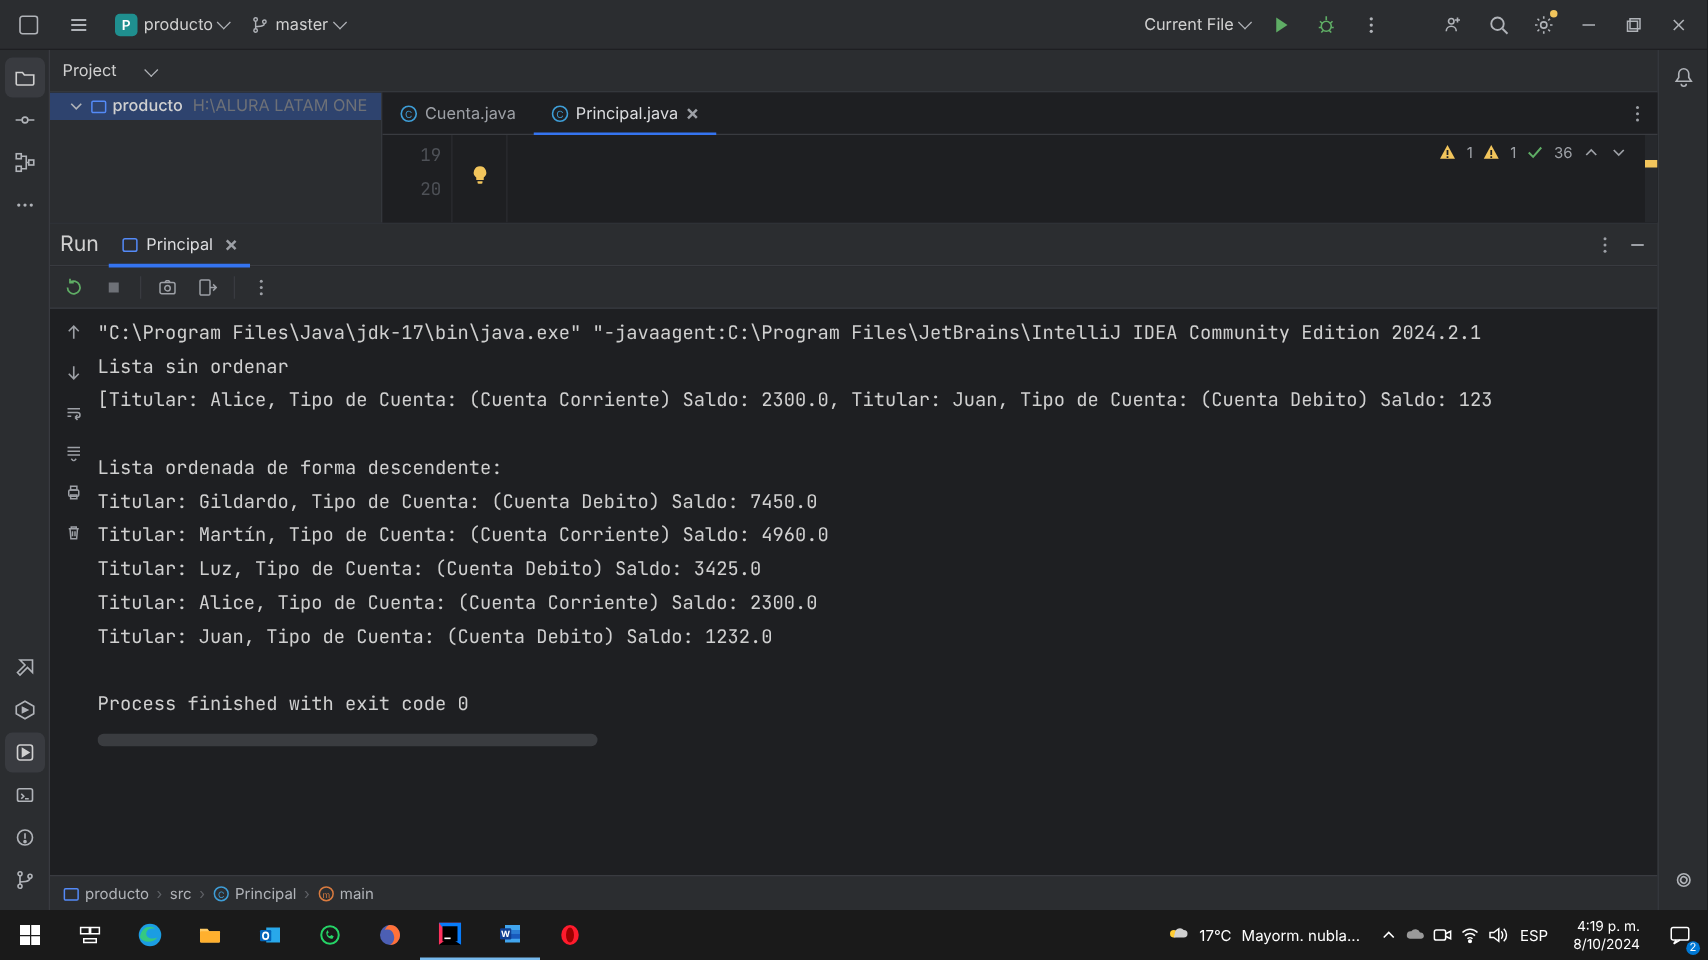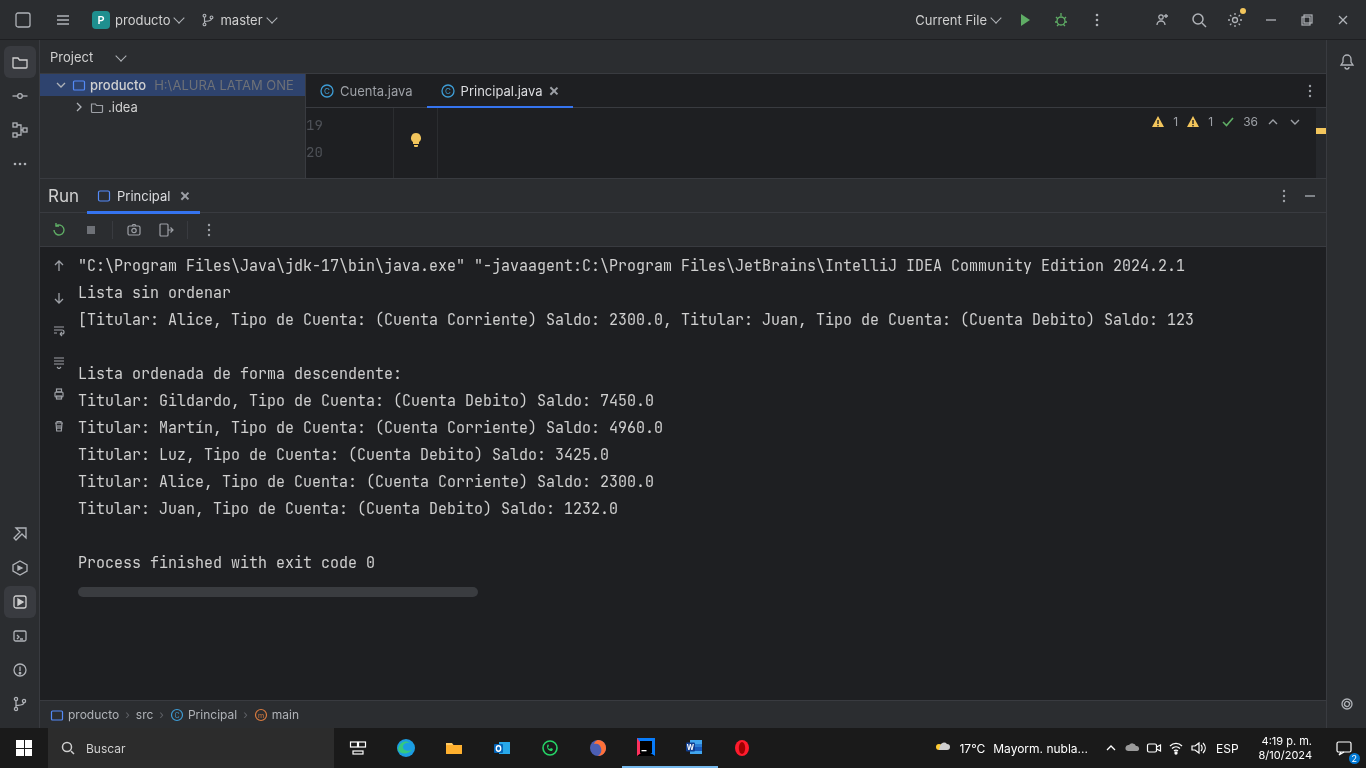--- a/index.html
+++ b/index.html
@@ -62,21 +62,21 @@
   .ed-tabs{height:34px;background:#1e1f22;border-bottom:1px solid var(--border);display:flex;align-items:center;position:relative;}
   .ed-tab{height:34px;display:flex;align-items:center;gap:6px;padding:0 14px;color:#9da0a6;cursor:pointer;font-size:13px;position:relative;}
   .ed-tab.active{color:#dcdde0;}
   .ed-tab.active::after{content:"";position:absolute;left:0;right:0;bottom:-1px;height:3px;background:var(--tab-active);}
   .tab-close{width:10px;height:10px;position:relative;color:#9da0a6;}
   .tab-close::before,.tab-close::after{content:"";position:absolute;left:4px;top:0;width:1.5px;height:10px;background:currentColor;}
   .tab-close::before{transform:rotate(45deg);}.tab-close::after{transform:rotate(-45deg);}
   .ed-tabs .more{position:absolute;right:8px;color:#9da0a6;}
 
   .editor-area{flex:1;display:flex;background:#1e1f22;min-height:0;position:relative;overflow:hidden;}
-  .gutter{width:88px;border-right:1px solid #2b2d30;display:flex;flex-direction:column;align-items:flex-start;padding:2px 8px 0 0;font-family:var(--mono);font-size:14px;color:#4e5157;}
+  .gutter{width:56px;border-right:1px solid #2b2d30;display:flex;flex-direction:column;align-items:flex-end;padding:2px 8px 0 0;font-family:var(--mono);font-size:14px;color:#4e5157;}
   .gut-extra{width:44px;border-right:1px solid #2b2d30;display:flex;flex-direction:column;align-items:center;padding-top:2px;}
   .lightbulb{color:#f2c55c;margin-top:22px;}
   .code{flex:1;font-family:var(--mono);font-size:15px;line-height:27px;color:#bcbec4;padding:0 0 0 50px;white-space:pre;overflow:hidden;}
   .inspection{position:absolute;right:24px;top:6px;display:flex;align-items:center;gap:8px;color:#9da0a6;font-size:12px;}
   .inspection .warn-tri{color:var(--warn);}
   .inspection .chk{color:#5fad65;}
   .mini-map{position:absolute;right:0;top:0;bottom:0;width:10px;background:#26282c;}
   .mini-dot{position:absolute;right:0;width:10px;height:6px;background:#f2c55c;top:20px;}
 
   
@@ -310,30 +310,20 @@
         <div class="tree-row sel">
           <span class="tree-indent" style="width:4px"></span>
           <svg class="i14 tree-arrow" viewBox="0 0 14 14">
               <path d="M3 5l4 4 4-4" fill="none" stroke="#b0b3b8" stroke-width="1.3"></path>
             </svg>
           <svg class="i14" viewBox="0 0 14 14" fill="none" stroke="#548af7" stroke-width="1.2">
               <rect x="1.5" y="3" width="11" height="9" rx="1"></rect>
             </svg>
           <span style="font-weight:500">producto</span>
           <span style="color:#6e7177;margin-left:4px">H:\ALURA LATAM ONE</span>
-        </div>
-        <div class="tree-row">
-          <span class="tree-indent" style="width:22px"></span>
-          <svg class="i14 tree-arrow" viewBox="0 0 14 14">
-              <path d="M5 3l4 4-4 4" fill="none" stroke="#b0b3b8" stroke-width="1.3"></path>
-            </svg>
-          <svg class="i14 fld-icon" viewBox="0 0 14 14" fill="none" stroke="currentColor" stroke-width="1.2">
-              <path d="M1.5 4h4l1 1.5h6v6a1 1 0 0 1-1 1H2.5a1 1 0 0 1-1-1V4z"></path>
-            </svg>
-          <span>.idea</span>
         </div>
       </div>
 
       <div class="editor-col">
         <div class="ed-tabs">
           <div class="ed-tab">
             <svg class="i14" viewBox="0 0 14 14">
                 <circle cx="7" cy="7" r="6" fill="none" stroke="#3e9dd6" stroke-width="1.3"></circle>
                 <text x="7" y="10" text-anchor="middle" font-size="8" fill="#3e9dd6" font-family="var(--ui)">C</text>
               </svg>
@@ -582,27 +572,20 @@
 
 <div class="taskbar">
   <div class="tb-start">
       <div class="win-logo">
         <span></span>
         <span></span>
         <span></span>
         <span></span>
       </div>
     </div>
-  <div class="tb-search">
-    <svg class="i16" viewBox="0 0 16 16" fill="none" stroke="#cfcfcf" stroke-width="1.5">
-        <circle cx="7" cy="7" r="4.5"></circle>
-        <line x1="11" y1="11" x2="14" y2="14"></line>
-      </svg>
-    <span>Buscar</span>
-  </div>
   <div class="tb-icons">
     <div class="tb-ico">
         <svg class="i18" viewBox="0 0 18 18" fill="none" stroke="#fff" stroke-width="1.2">
           <rect x="1.5" y="3" width="7" height="5"></rect>
           <rect x="9.5" y="3" width="7" height="5"></rect>
           <rect x="4" y="12" width="10" height="3"></rect>
         </svg>
       </div>
     <div class="tb-ico">
         <svg class="i20" viewBox="0 0 20 20">

